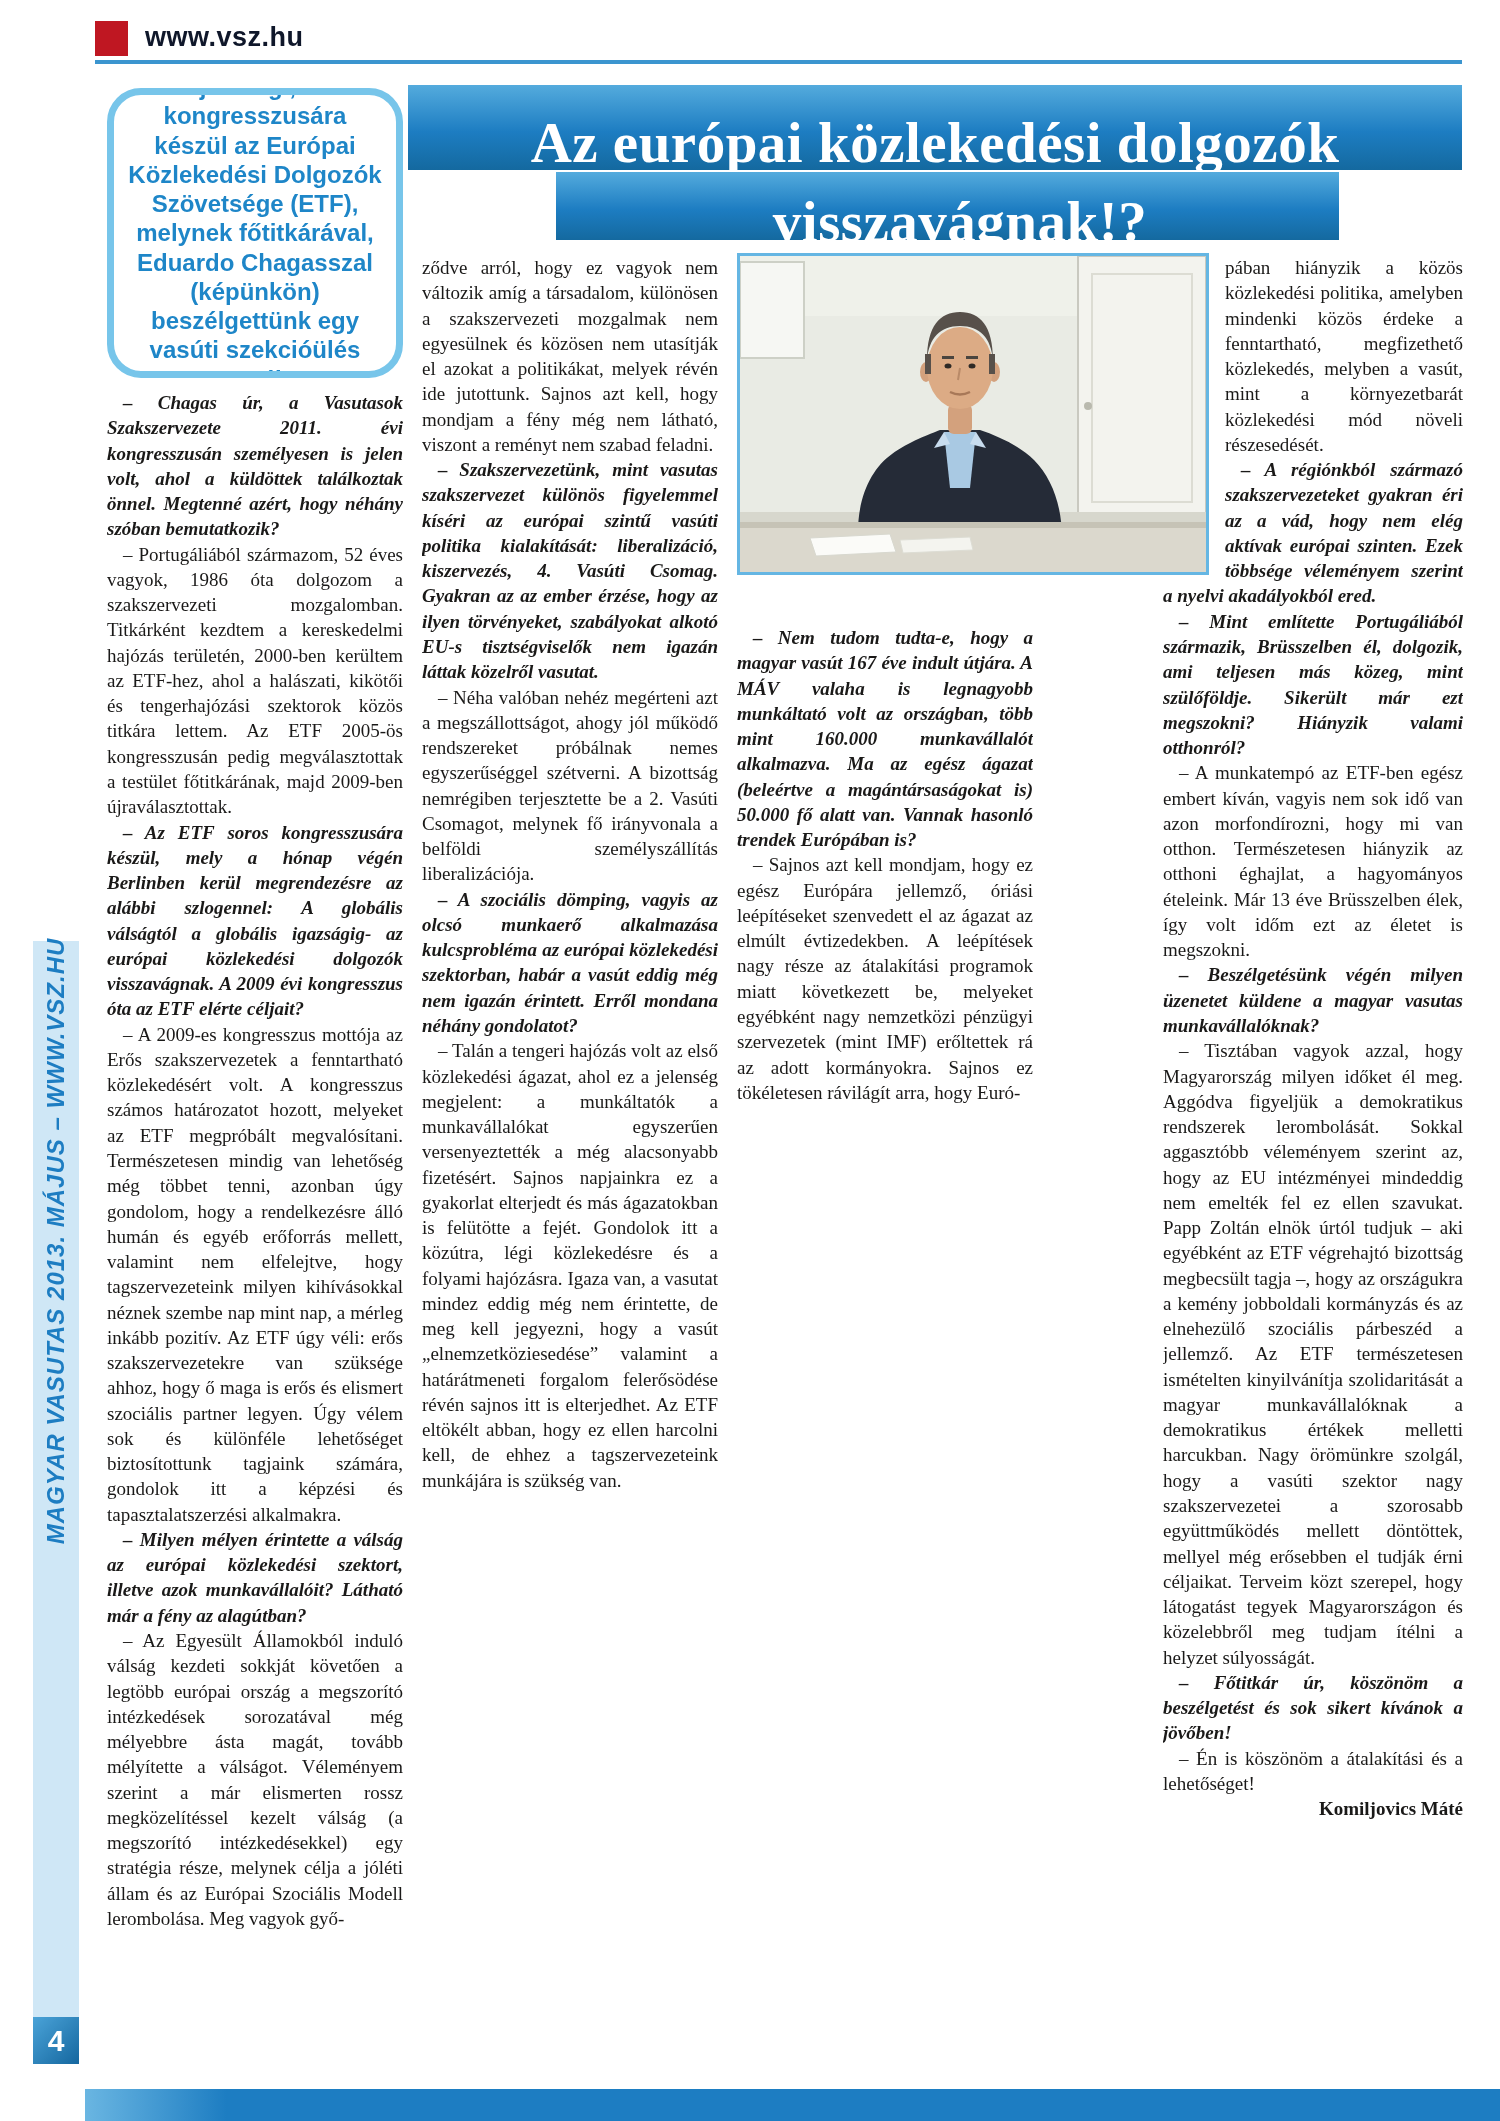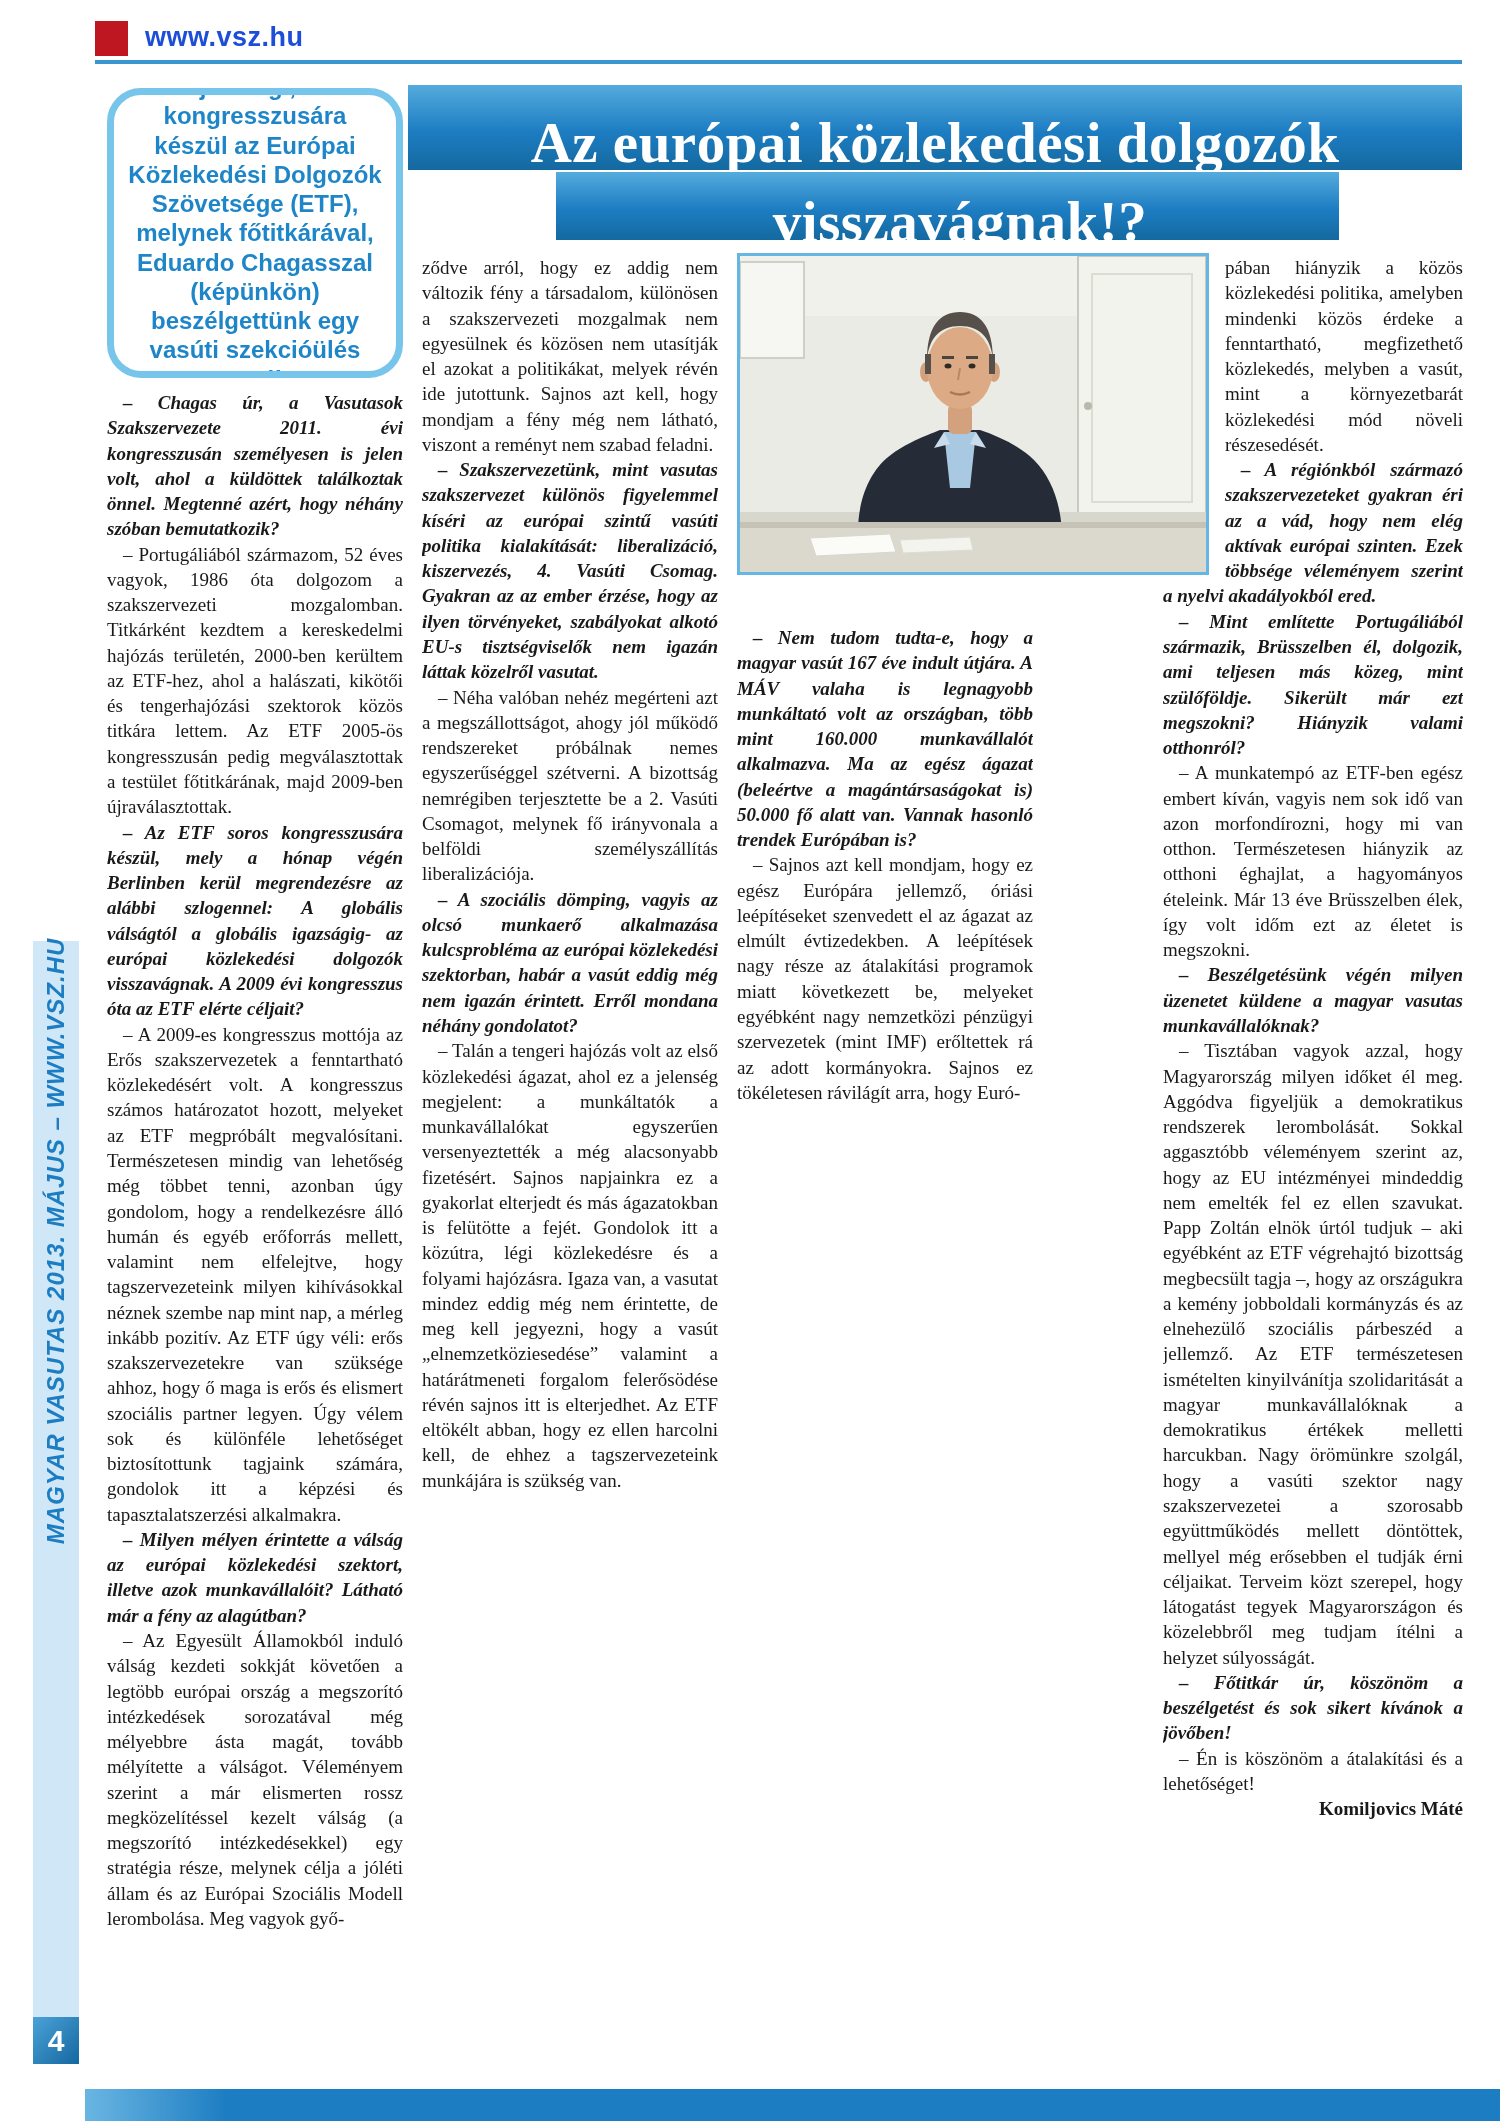--- a/index.html
+++ b/index.html
@@ -4,21 +4,21 @@
 <style>
   html,body { margin:0; padding:0; background:#9a9a9a; }
   .page {
     position:relative; width:1500px; height:2121px; background:#ffffff;
     overflow:hidden; font-family:"Liberation Serif", serif; margin:0 auto;
   }
   
   .red-square { position:absolute; left:95px; top:21px; width:33px; height:35px; background:#bf1722; }
   .site-url {
     position:absolute; left:145px; top:22px; font-family:"Liberation Sans", sans-serif;
-    font-size:27px; font-weight:bold; color:#1d4ed8; letter-spacing:0.5px;
+    font-size:27px; font-weight:bold; color:#0f172a; letter-spacing:0.5px;
   }
   .header-rule { position:absolute; left:95px; top:60px; width:1367px; height:4px; background:#3b95cf; }
 
   
   .intro-box {
     position:absolute; left:107px; top:88px; width:296px; height:290px; box-sizing:border-box;
     border:7px solid #77c5ea; border-radius:34px; background:#ffffff;
     display:flex; align-items:center; justify-content:center; padding:12px 12px; overflow:hidden;
   }
   .intro-text {
@@ -137,21 +137,21 @@
   <div class="col col1">
     <p class="q">– Chagas úr, a Vasutasok Szakszervezete 2011. évi kongresszusán személyesen is jelen volt, ahol a küldöttek találkoztak önnel. Megtenné azért, hogy néhány szóban bemutatkozik?</p>
     <p class="a">– Portugáliából származom, 52 éves vagyok, 1986 óta dolgozom a szakszervezeti mozgalomban. Titkárként kezdtem a kereskedelmi hajózás területén, 2000-ben kerültem az ETF-hez, ahol a halászati, kikötői és tengerhajózási szektorok közös titkára lettem. Az ETF 2005-ös kongresszusán pedig megválasztottak a testület főtitkárának, majd 2009-ben újraválasztottak.</p>
     <p class="q">– Az ETF soros kongresszusára készül, mely a hónap végén Berlinben kerül megrendezésre az alábbi szlogennel: A globális válságtól a globális igazságig- az európai közlekedési dolgozók visszavágnak. A 2009 évi kongresszus óta az ETF elérte céljait?</p>
     <p class="a">– A 2009-es kongresszus mottója az Erős szakszervezetek a fenntartható közlekedésért volt. A kongresszus számos határozatot hozott, melyeket az ETF megpróbált megvalósítani. Természetesen mindig van lehetőség még többet tenni, azonban úgy gondolom, hogy a rendelkezésre álló humán és egyéb erőforrás mellett, valamint nem elfelejtve, hogy tagszervezeteink milyen kihívásokkal néznek szembe nap mint nap, a mérleg inkább pozitív. Az ETF úgy véli: erős szakszervezetekre van szüksége ahhoz, hogy ő maga is erős és elismert szociális partner legyen. Úgy vélem sok és különféle lehetőséget biztosítottunk tagjaink számára, gondolok itt a képzési és tapasztalatszerzési alkalmakra.</p>
     <p class="q">– Milyen mélyen érintette a válság az európai közlekedési szektort, illetve azok munkavállalóit? Látható már a fény az alagútban?</p>
     <p class="a">– Az Egyesült Államokból induló válság kezdeti sokkját követően a legtöbb európai ország a megszorító intézkedések sorozatával még mélyebbre ásta magát, tovább mélyítette a válságot. Véleményem szerint a már elismerten rossz megközelítéssel kezelt válság (a megszorító intézkedésekkel) egy stratégia része, melynek célja a jóléti állam és az Európai Szociális Modell lerombolása. Meg vagyok győ-</p>
   </div>
 
   <div class="col col2">
-    <p class="a cont">ződve arról, hogy ez addig nem változik fény a társadalom, különösen a szakszervezeti mozgalmak nem egyesülnek és közösen nem utasítják el azokat a politikákat, melyek révén ide jutottunk. Sajnos azt kell, hogy mondjam a fény még nem látható, viszont a reményt nem szabad feladni.</p>
+    <p class="a cont">ződve arról, hogy ez vagyok nem változik amíg a társadalom, különösen a szakszervezeti mozgalmak nem egyesülnek és közösen nem utasítják el azokat a politikákat, melyek révén ide jutottunk. Sajnos azt kell, hogy mondjam a fény még nem látható, viszont a reményt nem szabad feladni.</p>
     <p class="q">– Szakszervezetünk, mint vasutas szakszervezet különös figyelemmel kíséri az európai szintű vasúti politika kialakítását: liberalizáció, kiszervezés, 4. Vasúti Csomag. Gyakran az az ember érzése, hogy az ilyen törvényeket, szabályokat alkotó EU-s tisztségviselők nem igazán láttak közelről vasutat.</p>
     <p class="a">– Néha valóban nehéz megérteni azt a megszállottságot, ahogy jól működő rendszereket próbálnak nemes egyszerűséggel szétverni. A bizottság nemrégiben terjesztette be a 2. Vasúti Csomagot, melynek fő irányvonala a belföldi személyszállítás liberalizációja.</p>
     <p class="q">– A szociális dömping, vagyis az olcsó munkaerő alkalmazása kulcsprobléma az európai közlekedési szektorban, habár a vasút eddig még nem igazán érintett. Erről mondana néhány gondolatot?</p>
     <p class="a">– Talán a tengeri hajózás volt az első közlekedési ágazat, ahol ez a jelenség megjelent: a munkáltatók a munkavállalókat egyszerűen versenyeztették a még alacsonyabb fizetésért. Sajnos napjainkra ez a gyakorlat elterjedt és más ágazatokban is felütötte a fejét. Gondolok itt a közútra, légi közlekedésre és a folyami hajózásra. Igaza van, a vasutat mindez eddig még nem érintette, de meg kell jegyezni, hogy a vasút „elnemzetköziesedése” valamint a határátmeneti forgalom felerősödése révén sajnos itt is elterjedhet. Az ETF eltökélt abban, hogy ez ellen harcolni kell, de ehhez a tagszervezeteink munkájára is szükség van.</p>
   </div>
 
   <div class="col col3">
     <p class="q">– Nem tudom tudta-e, hogy a magyar vasút 167 éve indult útjára. A MÁV valaha is legnagyobb munkáltató volt az országban, több mint 160.000 munkavállalót alkalmazva. Ma az egész ágazat (beleértve a magántársaságokat is) 50.000 fő alatt van. Vannak hasonló trendek Európában is?</p>
     <p class="a">– Sajnos azt kell mondjam, hogy ez egész Európára jellemző, óriási leépítéseket szenvedett el az ágazat az elmúlt évtizedekben. A leépítések nagy része az átalakítási programok miatt következett be, melyeket egyébként nagy nemzetközi pénzügyi szervezetek (mint IMF) erőltettek rá az adott kormányokra. Sajnos ez tökéletesen rávilágít arra, hogy Euró-</p>
   </div>

